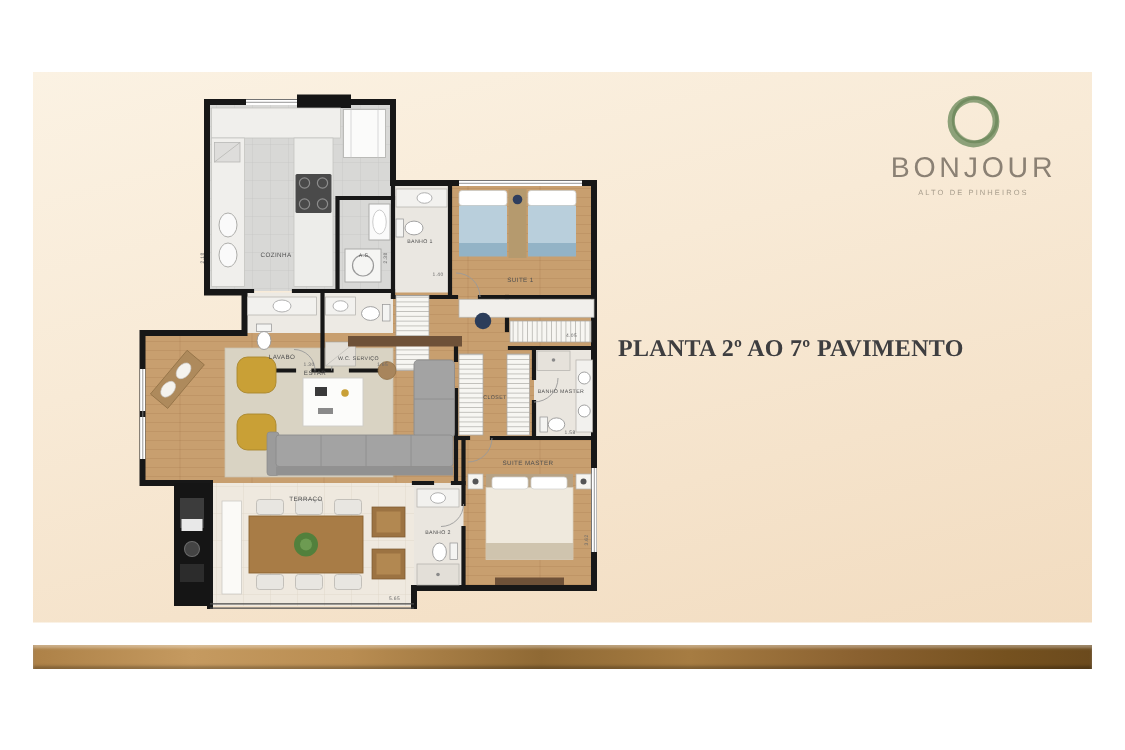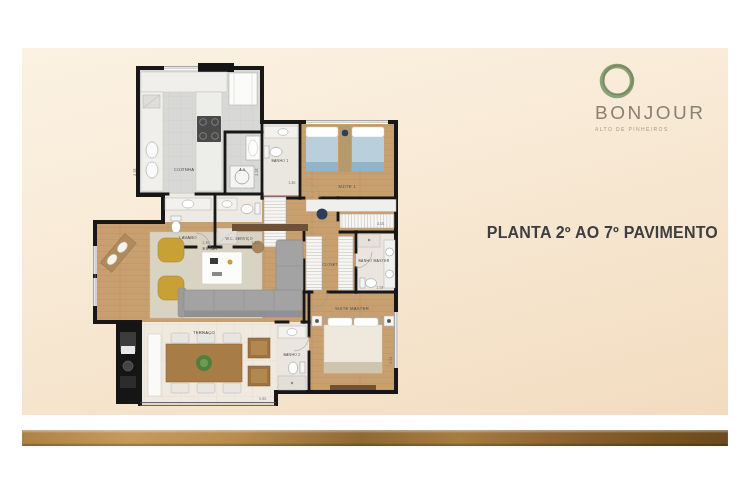--- a/index.html
+++ b/index.html
@@ -1,23 +1,23 @@
 <!DOCTYPE html>
 <html><head>
 <meta charset="utf-8">
 <style>
   html,body{margin:0;padding:0;background:#fff;}
   .stage{position:relative;width:750px;height:500px;background:#ffffff;overflow:hidden;
          font-family:"Liberation Sans",sans-serif;}
   .panel{position:absolute;left:22px;top:48px;width:706px;height:367px;
          background:linear-gradient(165deg,#fbf2e3 0%,#f8ead6 40%,#f2dcc0 100%);}
   .floorplan{position:absolute;left:88px;top:58px;width:322px;height:354px;}
-  .title-block{position:absolute;left:412px;top:222px;width:306px;text-align:right;
-         font-weight:bold;font-size:16px;line-height:22px;color:#3e3e40;letter-spacing:.2px;}
-  .brand{position:absolute;left:595px;top:58px;width:156px;text-align:left;}
+  .title-block{position:absolute;left:412px;top:222px;width:306px;text-align:left;
+         font-weight:bold;font-size:16px;line-height:22px;color:#3e3e40;letter-spacing:.2px;font-family:Liberation Serif, serif;}
+  .brand{position:absolute;left:571px;top:58px;width:156px;text-align:center;}
   .brand .ring-wrap{height:46px;}
   .brand-name{font-size:19px;letter-spacing:2.5px;color:#8b8174;font-weight:normal;margin-top:-2px;}
   .brand-tag{font-size:5px;letter-spacing:1.4px;color:#a79d8c;margin-top:2px;}
   .bottom-bar{position:absolute;left:22px;top:430px;width:706px;height:16px;
          background:linear-gradient(90deg,#ad8147,#c59a60 15%,#b98d52 30%,#8f6934 48%,#a67c42 62%,#8a6130 78%,#75511f 92%,#6b4a1d);
          box-shadow:inset 0 2px 2px rgba(255,255,255,.35), inset 0 -2px 2px rgba(0,0,0,.25);}
   svg text{font-family:"Liberation Sans",sans-serif;fill:#4f4f4f;letter-spacing:.25px;}
   .rl{font-size:4.2px;text-anchor:middle;}
   .rs{font-size:3.5px;text-anchor:middle;}
   .dim{font-size:3.3px;fill:#6a6a6a;text-anchor:middle;}

